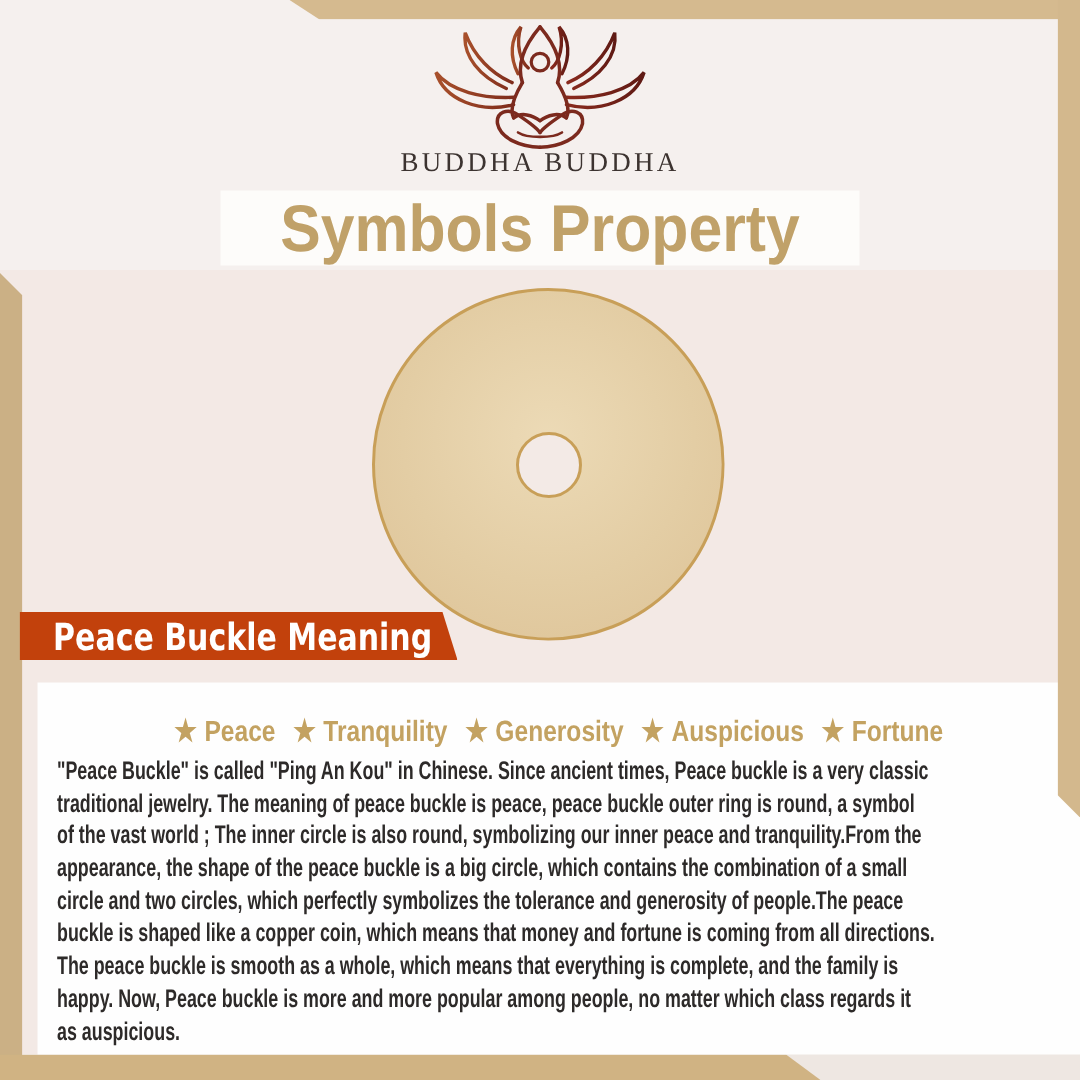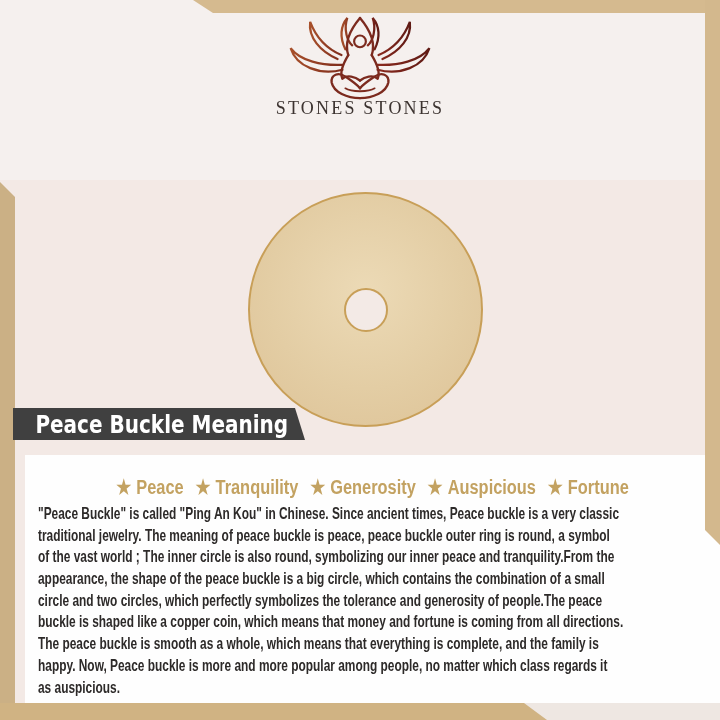--- a/index.html
+++ b/index.html
@@ -31,21 +31,21 @@
   .title-band .title{width:100%;height:50px;line-height:51px;text-align:center;
     font-size:44px;font-weight:700;color:#c0a169;transform:scaleX(.92);transform-origin:center;white-space:nowrap;}
 
   
   .donut{position:absolute;left:248px;top:192px;width:231px;height:231px;border-radius:50%;
     border:2px solid #c89f58;background:radial-gradient(circle at 50% 42%,#ecdab6 0%,#e3cda4 55%,#ddc296 100%);z-index:2;}
   .donut-hole{position:absolute;left:344px;top:288px;width:40px;height:40px;border-radius:50%;
     border:2px solid #c89f58;background:#f3eae6;z-index:3;}
 
   
-  .banner{position:absolute;left:13px;top:408px;width:292px;height:32px;background:#404040;
+  .banner{position:absolute;left:13px;top:408px;width:292px;height:32px;background:#c2410c;
     clip-path:polygon(0 0,282px 0,292px 32px,0 32px);z-index:7;}
   .banner .banner-label{display:block;padding-left:28px;line-height:33px;color:#ffffff;
     font-family:"DejaVu Sans",sans-serif;font-weight:700;font-size:25px;white-space:nowrap;
     transform:scaleX(.80);transform-origin:left center;}
 
   
   .panel{position:absolute;left:25px;top:455px;width:695px;height:304px;background:#fefefe;z-index:4;}
 
   .keywords{position:absolute;left:0;top:20px;width:695px;display:flex;justify-content:center;
     gap:14px;white-space:nowrap;transform:scaleX(.84);transform-origin:center;}
@@ -104,22 +104,25 @@
       <circle cx="75" cy="26" r="6" stroke-width="2.2"></circle>
       <path d="M63,40 C57,50 54,58 57,64"></path>
       <path d="M87,40 C93,50 96,58 93,64"></path>
       <path d="M57,64 C62,60 70,62 75,66"></path>
       <path d="M93,64 C88,60 80,62 75,66"></path>
       <path d="M75,84 C62,84 48,78 46,68 C45,60 53,57 60,62 C66,66 72,70 75,74"></path>
       <path d="M75,84 C88,84 102,78 104,68 C105,60 97,57 90,62 C84,66 78,70 75,74"></path>
       <path d="M60,74 C66,78 84,78 90,74" stroke-width="1.8"></path>
     </g>
   </svg>
-  <div class="brand-name">STONES STONES</div>
+  <div class="brand-name">BUDDHA BUDDHA</div>
 
+  <div class="title-band">
+    <div class="title">Symbols Property</div>
+  </div>
 
   <div class="donut"></div>
   <div class="donut-hole"></div>
 
   <div class="banner">
     <span class="banner-label">Peace Buckle Meaning</span>
   </div>
 
   <div class="panel">
     <div class="keywords">

